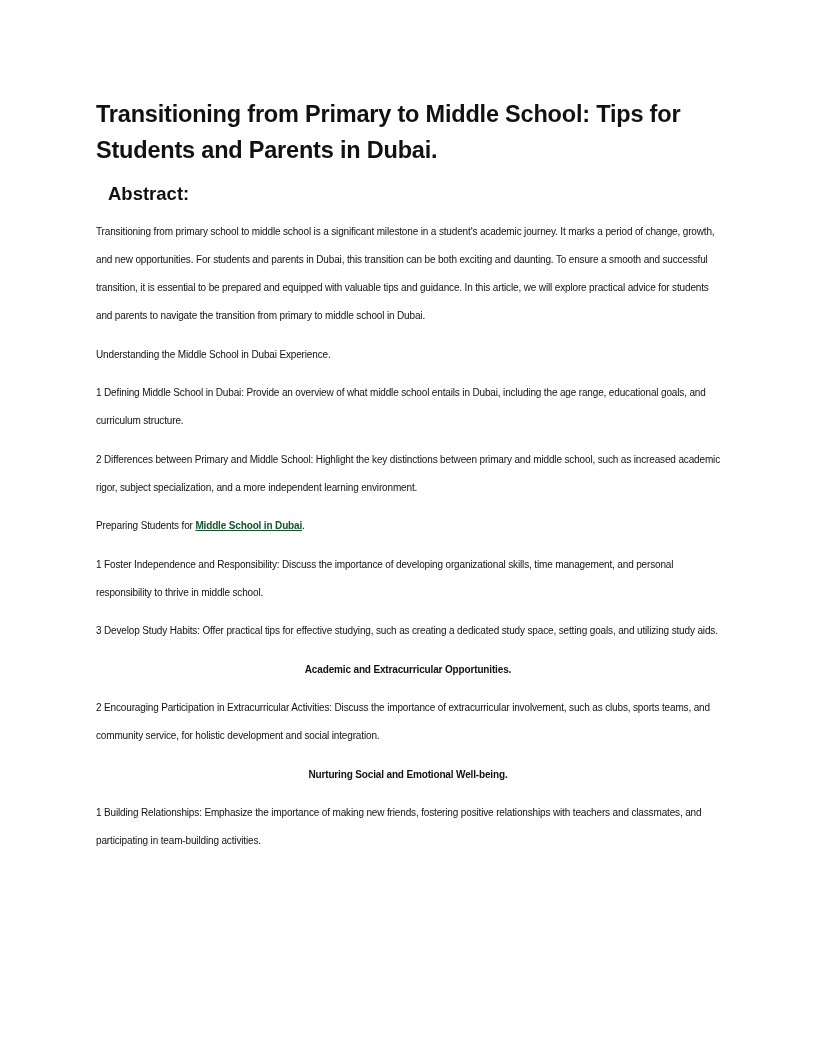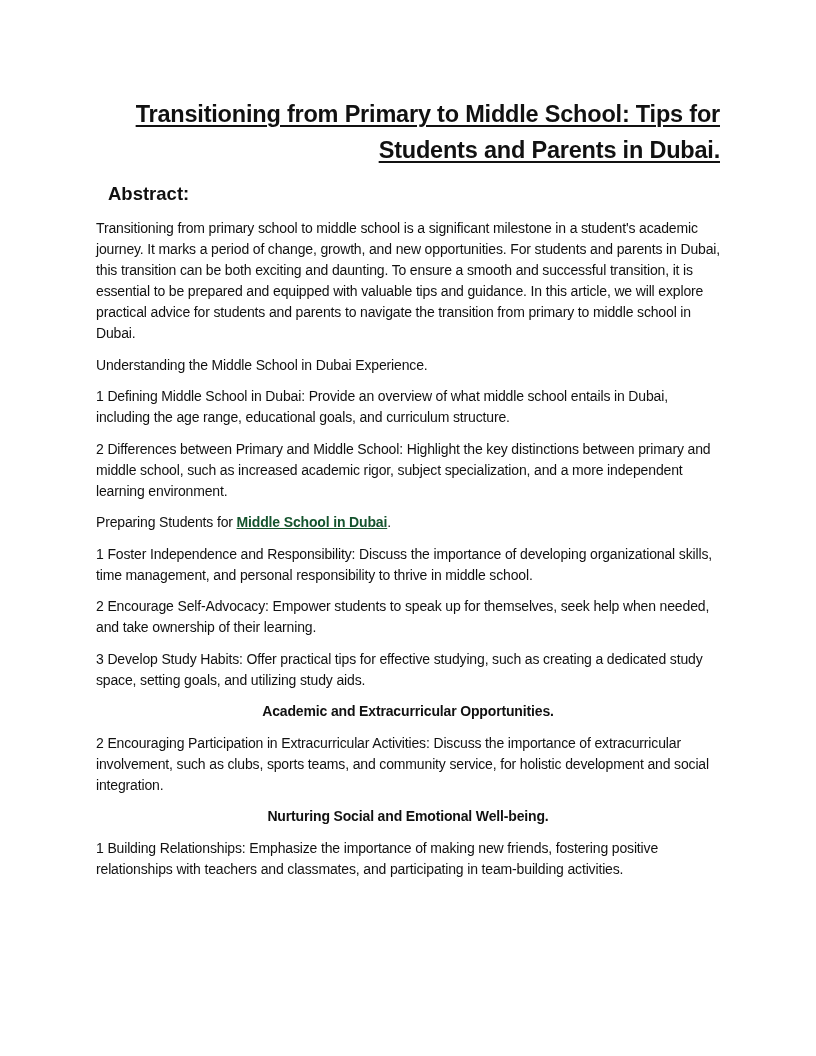--- a/index.html
+++ b/index.html
@@ -19,37 +19,36 @@
       position: absolute;
       left: 96px;
       top: 96px;
       width: 624px;
     }
     .title {
       font-family: "Liberation Sans", sans-serif;
       font-weight: bold;
       font-size: 23.5px;
       line-height: 36px;
-      text-align: right;
-      text-decoration: underline;
+      text-align: left;
       text-decoration-thickness: 2px;
       text-underline-offset: 3px;
       margin: 0;
       letter-spacing: -0.2px;
     }
     .section-heading {
       font-weight: bold;
       font-size: 18.5px;
       line-height: 24px;
       margin: 14px 0 12px 12px;
     }
     p {
       margin: 0 0 10.5px 0;
-      font-size: 14px;
-      line-height: 21px;
+      font-size: 10px;
+      line-height: 28px;
       letter-spacing: -0.15px;
     }
     p.bold {
       font-weight: bold;
       text-align: center;
     }
     a.link {
       color: #14532d;
       font-weight: bold;
       text-decoration: underline;
@@ -65,21 +64,20 @@
   <div class="section-heading">Abstract:</div>
 
   <p>Transitioning from primary school to middle school is a significant milestone in a student's academic journey. It marks a period of change, growth, and new opportunities. For students and parents in Dubai, this transition can be both exciting and daunting. To ensure a smooth and successful transition, it is essential to be prepared and equipped with valuable tips and guidance. In this article, we will explore practical advice for students and parents to navigate the transition from primary to middle school in Dubai.</p>
 
   <p>Understanding the Middle School in Dubai Experience.</p>
   <p>1 Defining Middle School in Dubai: Provide an overview of what middle school entails in Dubai, including the age range, educational goals, and curriculum structure.</p>
   <p>2 Differences between Primary and Middle School: Highlight the key distinctions between primary and middle school, such as increased academic rigor, subject specialization, and a more independent learning environment.</p>
 
   <p><span>Preparing Students for </span><a class="link" href="#">Middle School in Dubai</a><span>.</span></p>
   <p>1 Foster Independence and Responsibility: Discuss the importance of developing organizational skills, time management, and personal responsibility to thrive in middle school.</p>
-  <p>2 Encourage Self-Advocacy: Empower students to speak up for themselves, seek help when needed, and take ownership of their learning.</p>
   <p>3 Develop Study Habits: Offer practical tips for effective studying, such as creating a dedicated study space, setting goals, and utilizing study aids.</p>
 
   <p class="bold">Academic and Extracurricular Opportunities.</p>
   <p>2 Encouraging Participation in Extracurricular Activities: Discuss the importance of extracurricular involvement, such as clubs, sports teams, and community service, for holistic development and social integration.</p>
 
   <p class="bold">Nurturing Social and Emotional Well-being.</p>
   <p>1 Building Relationships: Emphasize the importance of making new friends, fostering positive relationships with teachers and classmates, and participating in team-building activities.</p>
 
 </div>
 

